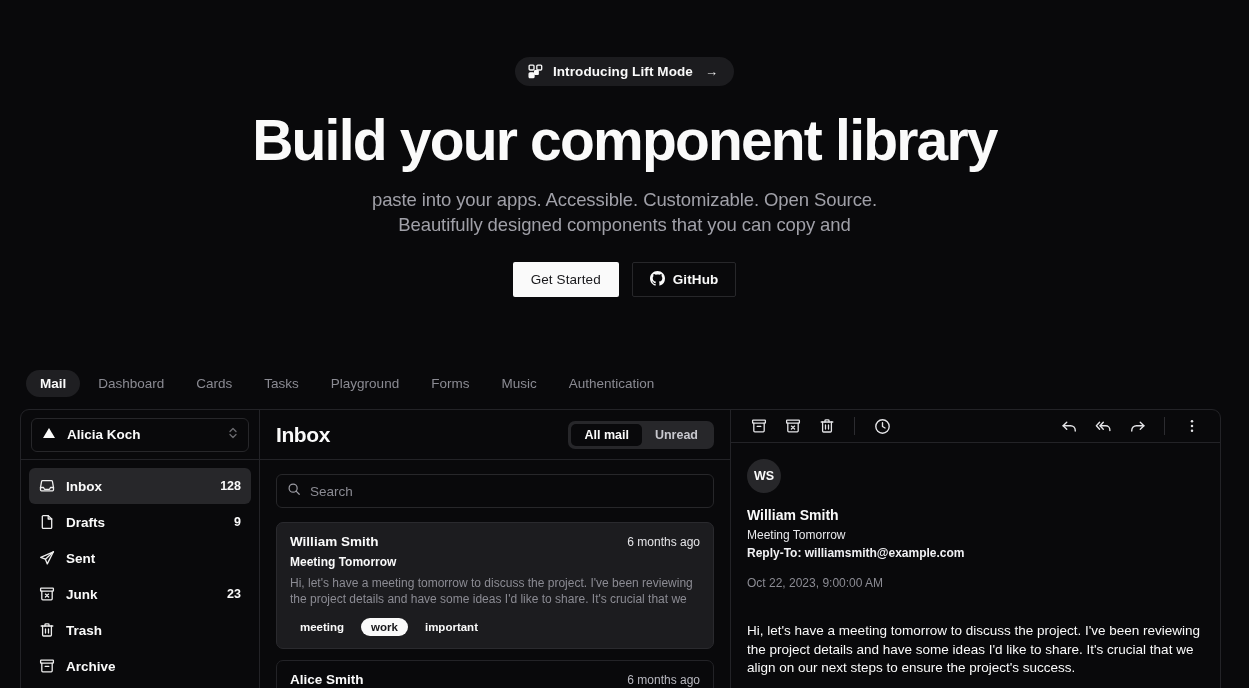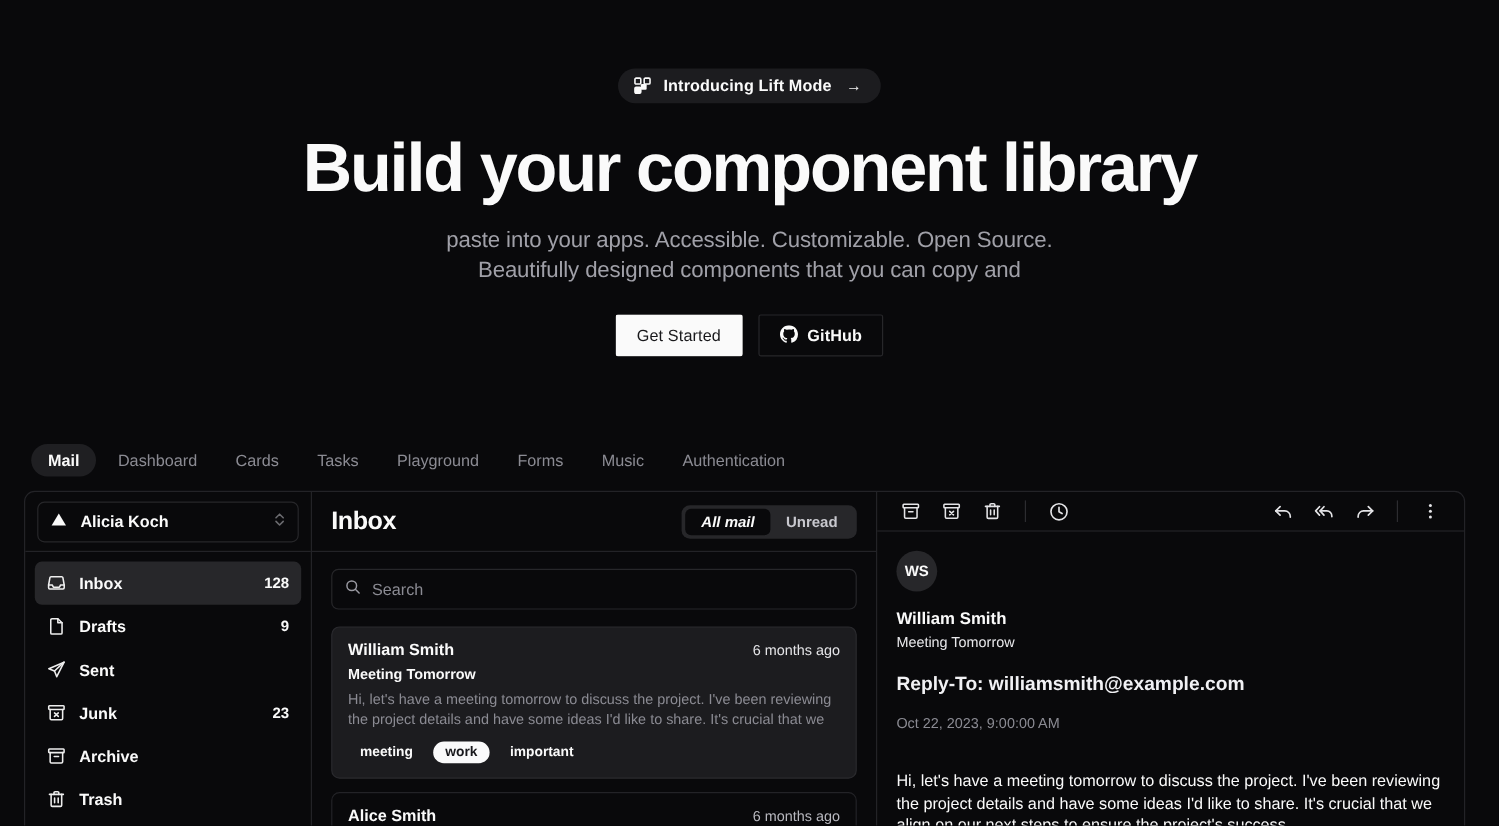--- a/index.html
+++ b/index.html
@@ -111,21 +111,21 @@
     padding: 0 16px; border-bottom: 1px solid #232327;
   }
   .list-head h2 { font-size: 21px; font-weight: bold; letter-spacing: -.4px; flex: 1; }
   .seg {
     display: flex; background: #27272a; border-radius: 7px; padding: 3px;
   }
   .seg-btn {
     font-size: 12.5px; font-weight: bold; color: #c8c8ce;
     padding: 4px 13px; border-radius: 5px; cursor: pointer;
   }
-  .seg-btn.active { background: #09090b; color: #fafafa; font-style: italic; }
+  .seg-btn.active { background: #09090b; color: #fafafa; }
 
   .search-wrap { padding: 14px 16px 0; }
   .search-box {
     height: 34px; border: 1px solid #27272a; border-radius: 6px;
     display: flex; align-items: center; gap: 9px; padding: 0 10px;
     background: #09090b;
   }
   .search-box input {
     flex: 1; background: transparent; border: none; outline: none;
     color: #fafafa; font-size: 13.5px; font-family: inherit;
@@ -170,21 +170,21 @@
 
   .read-head { display: flex; align-items: flex-start; padding: 16px 16px 0; gap: 14px; flex-direction: column; }
   .avatar {
     width: 34px; height: 34px; border-radius: 50%; background: #27272a;
     display: flex; align-items: center; justify-content: center;
     font-size: 12.5px; font-weight: bold; color: #fafafa; flex: none;
   }
   .rh-main { flex: 1; min-width: 0; }
   .rh-name { font-size: 14px; font-weight: bold; }
   .rh-sub { font-size: 12px; margin-top: 5px; color: #e9e9ec; }
-  .rh-reply { font-size: 16px; margin-top: 20px; font-weight: bold; color: #f1f1f4; }
+  .rh-reply { font-size: 12px; margin-top: 4px; font-weight: bold; color: #f1f1f4; }
   .rh-date { font-size: 12px; color: #8b8b93; flex: none; padding-top: 2px; }
 
   .read-sep { height: 1px; background: #232327; margin: 16px 0 0; }
   .read-body {
     padding: 16px 16px 0; font-size: 13.5px; line-height: 18.5px;
     color: #fafafa; white-space: pre-wrap;
   }
 </style>
 </head>
 <body>
@@ -298,39 +298,39 @@
               <path d="M6.4 8.1 9.6 11m0-2.9L6.4 11"></path>
             </svg>
           </span>
           <span class="label">Junk</span>
           <span class="count">23</span>
         </div>
 
         <div class="nav-item">
           <span class="ico">
             <svg width="16" height="16" viewBox="0 0 16 16" fill="none" stroke="#fafafa" stroke-width="1.3" stroke-linecap="round" stroke-linejoin="round">
-              <rect x="1.6" y="2.2" width="12.8" height="3" rx=".6"></rect>
-              <path d="M2.8 5.2v7.6a1 1 0 0 0 1 1h8.4a1 1 0 0 0 1-1V5.2"></path>
-              <path d="M6.2 8.4h3.6"></path>
-            </svg>
-          </span>
-          <span class="label">Archive</span>
-          <span class="count"></span>
-        </div>
-
-        <div class="nav-item">
-          <span class="ico">
-            <svg width="16" height="16" viewBox="0 0 16 16" fill="none" stroke="#fafafa" stroke-width="1.3" stroke-linecap="round" stroke-linejoin="round">
               <path d="M2.2 4h11.6"></path>
               <path d="M6 4V2.7a.9.9 0 0 1 .9-.9h2.2a.9.9 0 0 1 .9.9V4"></path>
               <path d="M3.6 4v9a1 1 0 0 0 1 1h6.8a1 1 0 0 0 1-1V4"></path>
               <path d="M6.5 7v4M9.5 7v4"></path>
             </svg>
           </span>
           <span class="label">Trash</span>
+          <span class="count"></span>
+        </div>
+
+        <div class="nav-item">
+          <span class="ico">
+            <svg width="16" height="16" viewBox="0 0 16 16" fill="none" stroke="#fafafa" stroke-width="1.3" stroke-linecap="round" stroke-linejoin="round">
+              <rect x="1.6" y="2.2" width="12.8" height="3" rx=".6"></rect>
+              <path d="M2.8 5.2v7.6a1 1 0 0 0 1 1h8.4a1 1 0 0 0 1-1V5.2"></path>
+              <path d="M6.2 8.4h3.6"></path>
+            </svg>
+          </span>
+          <span class="label">Archive</span>
           <span class="count"></span>
         </div>
       </div>
     </aside>
 
     <section class="list-col">
       <div class="list-head">
         <h2>Inbox</h2>
         <div class="seg">
           <div class="seg-btn active">All mail</div>

